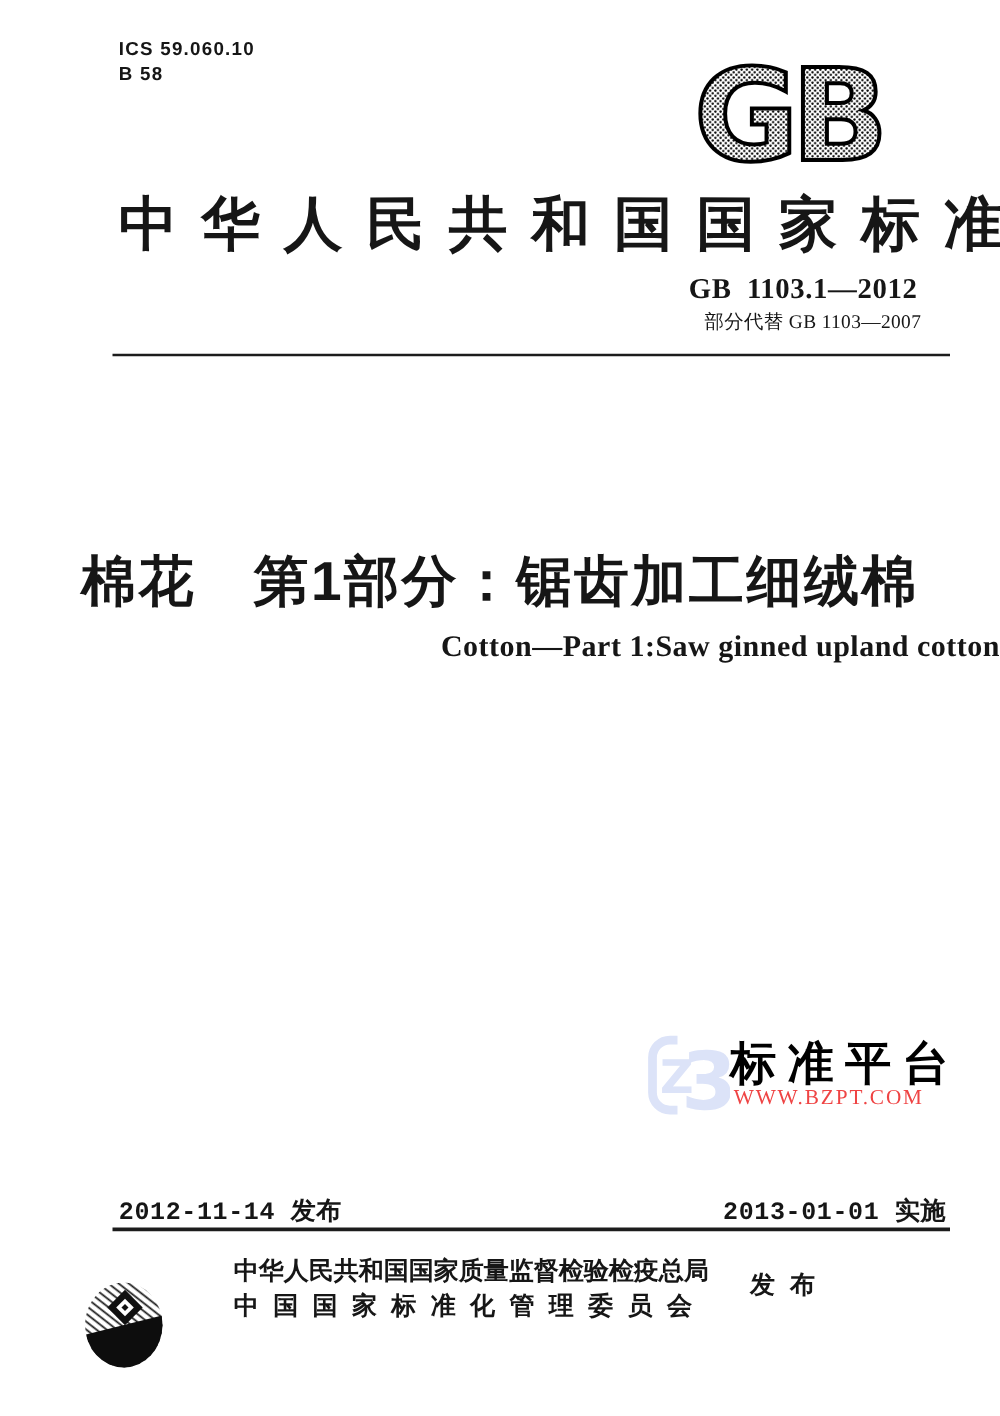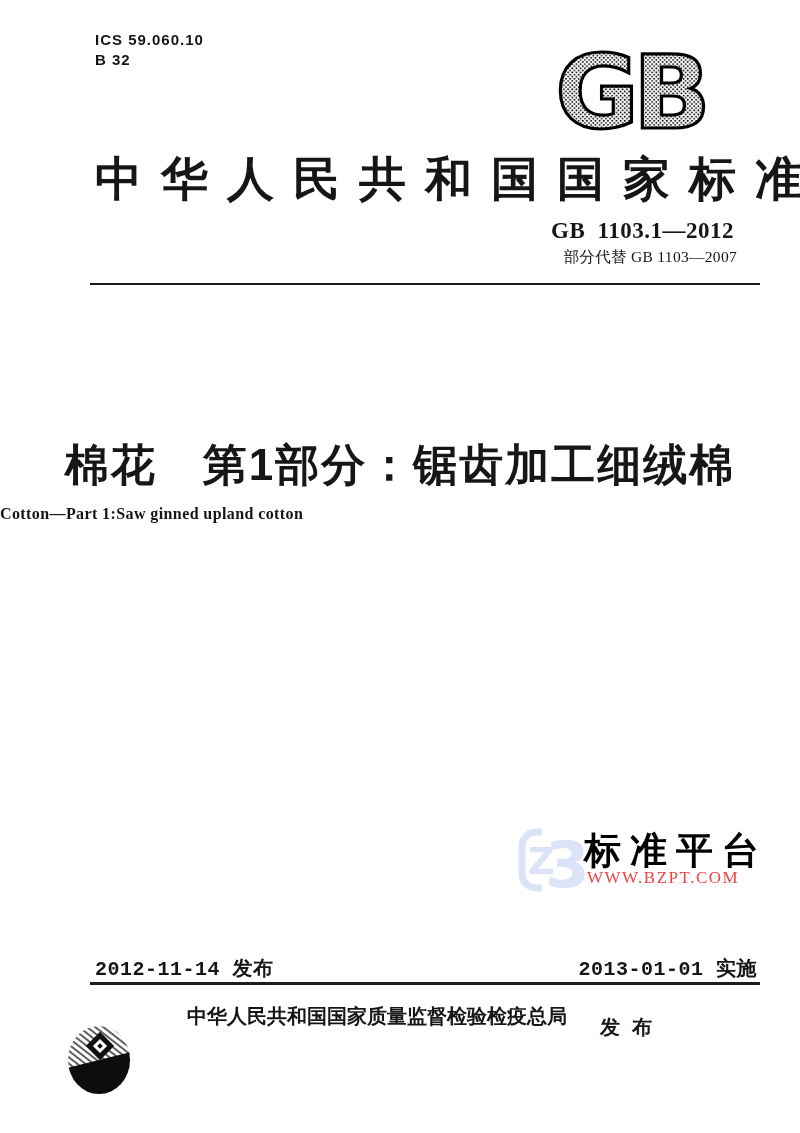--- a/index.html
+++ b/index.html
@@ -54,22 +54,22 @@
   
   .doc-title-zh{
     left:0;right:0;top:436px;
     text-align:center;
     font-size:44px;font-weight:bold;letter-spacing:2px;
     font-family:"Liberation Sans","DejaVu Sans",sans-serif;
     white-space:nowrap;
   }
   .doc-title-en{
     left:0;right:0;top:505px;
-    text-align:left;
-    font-size:16px;font-weight:bold;letter-spacing:.4px;
+    text-align:right;
+    font-size:24px;font-weight:bold;letter-spacing:.4px;
     font-family:"Liberation Serif","DejaVu Serif",serif;
   }
 
   
   .wm{pointer-events:none;}
   .wm-logo{left:518px;top:826px;}
   .wm-name{
     left:584px;top:826px;
     font-size:37px;font-weight:bold;letter-spacing:9px;
     white-space:nowrap;
@@ -112,21 +112,21 @@
 
   .emblem{left:66px;top:1022px;}
 </style>
 </head>
 <body>
 
 <div class="page">
 
   <div class="abs ics-block">
     <div>ICS 59.060.10</div>
-    <div>B 32</div>
+    <div>B 58</div>
   </div>
 
   <div class="abs gb-logo">
     <svg width="168" height="96" viewBox="0 0 168 96" aria-hidden="true">
       <defs>
         <pattern id="halftone" width="4.2" height="4.2" patternUnits="userSpaceOnUse">
           <rect width="4.2" height="4.2" fill="#ffffff"></rect>
           <circle cx="1.1" cy="1.1" r="0.95" fill="#000000"></circle>
           <circle cx="3.2" cy="3.2" r="0.95" fill="#000000"></circle>
         </pattern>
@@ -154,20 +154,21 @@
   </div>
   <div class="abs wm wm-name" style="color:#000000">标准平台</div>
   <div class="abs wm wm-url" style="color:#ef4444">WWW.BZPT.COM</div>
 
   <div class="abs date-issue">2012-11-14 发布</div>
   <div class="abs date-impl">2013-01-01 实施</div>
 
   <div class="abs rule rule-bottom"></div>
 
   <div class="abs pub1">中华人民共和国国家质量监督检验检疫总局</div>
+  <div class="abs pub2">中国国家标准化管理委员会</div>
   <div class="abs release-label">发布</div>
 
   <div class="abs emblem">
     <svg width="68" height="76" viewBox="0 0 68 76" aria-hidden="true">
       <defs>
         <pattern id="emb-hatch" width="5" height="5" patternUnits="userSpaceOnUse" patternTransform="rotate(38)">
           <rect width="5" height="5" fill="#ffffff"></rect>
           <line x1="0" y1="1" x2="5" y2="1" stroke="#1a1a1a" stroke-width="1.4"></line>
         </pattern>
         <clipPath id="emb-clip">

